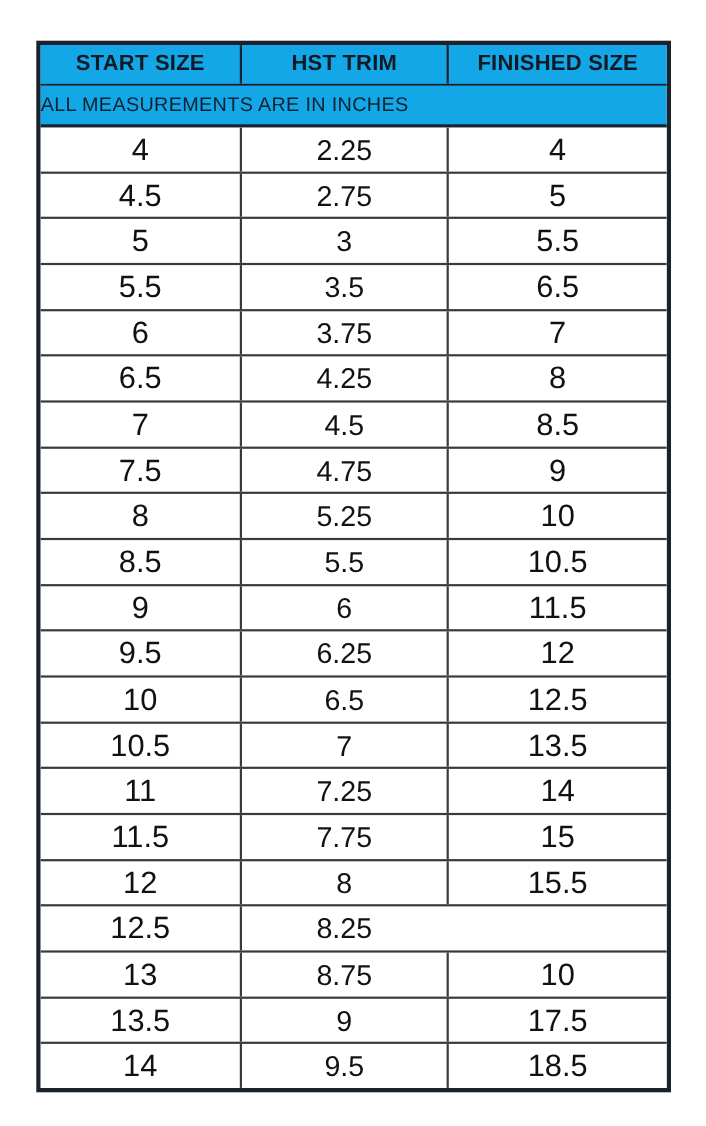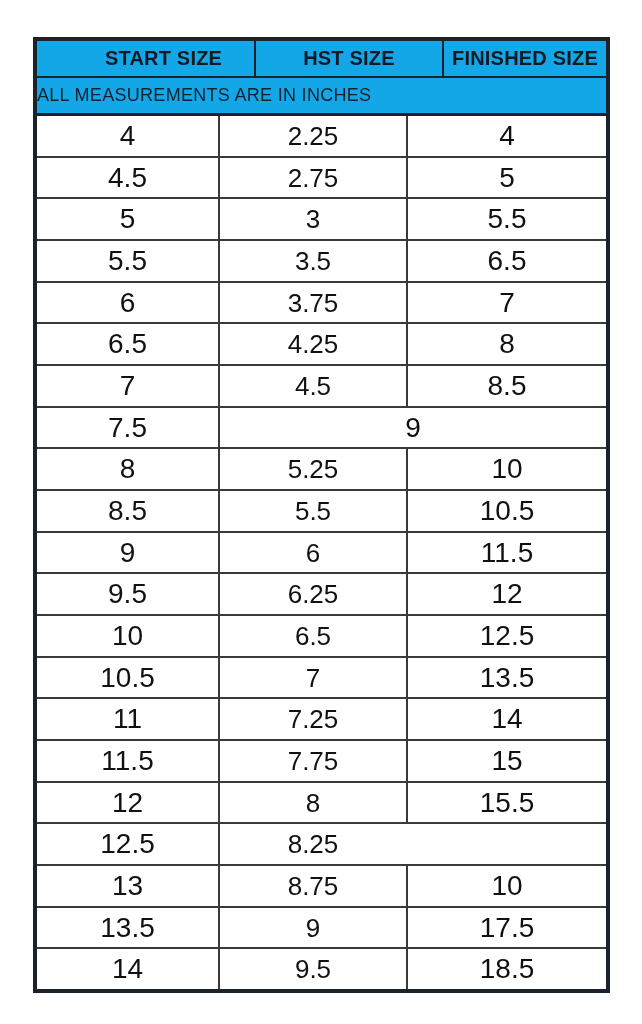--- a/index.html
+++ b/index.html
@@ -53,21 +53,21 @@
     font-size: 20px;
     font-weight: bold;
     letter-spacing: 0.2px;
     background: #14a7e8;
     box-sizing: border-box;
     white-space: nowrap;
   }
   .header-cell + .header-cell {
     border-left: 2px solid #1b222b;
   }
-  .header-cell.col-start  { flex: 0 0 181px; margin-left: 36px; }
+  .header-cell.col-start  { flex: 0 0 181px; }
   .header-cell.col-trim   { flex: 0 0 188px; }
   .header-cell.col-finish { flex: 1 1 auto; }
 
   
   .subtitle-row {
     height: 35px;
     flex: 0 0 35px;
     background: #14a7e8;
     border-bottom: 3px solid #1b222b;
     display: flex;
@@ -113,21 +113,21 @@
 </style>
 </head>
 <body>
 
 <div id="page">
 
   <div class="hst-table">
 
     <div class="header-row">
       <div class="header-cell col-start">START SIZE</div>
-      <div class="header-cell col-trim">HST SIZE</div>
+      <div class="header-cell col-trim">HST TRIM</div>
       <div class="header-cell col-finish">FINISHED SIZE</div>
     </div>
 
     <div class="subtitle-row">
       <div class="subtitle-text">ALL MEASUREMENTS ARE IN INCHES</div>
     </div>
 
     <div class="table-body">
         <div class="data-row">
           <div class="cell col-start">4</div>
@@ -159,20 +159,21 @@
           <div class="cell col-trim">4.25</div>
           <div class="cell col-finish">8</div>
         </div>
         <div class="data-row">
           <div class="cell col-start">7</div>
           <div class="cell col-trim">4.5</div>
           <div class="cell col-finish">8.5</div>
         </div>
         <div class="data-row">
           <div class="cell col-start">7.5</div>
+          <div class="cell col-trim">4.75</div>
           <div class="cell col-finish">9</div>
         </div>
         <div class="data-row">
           <div class="cell col-start">8</div>
           <div class="cell col-trim">5.25</div>
           <div class="cell col-finish">10</div>
         </div>
         <div class="data-row">
           <div class="cell col-start">8.5</div>
           <div class="cell col-trim">5.5</div>

